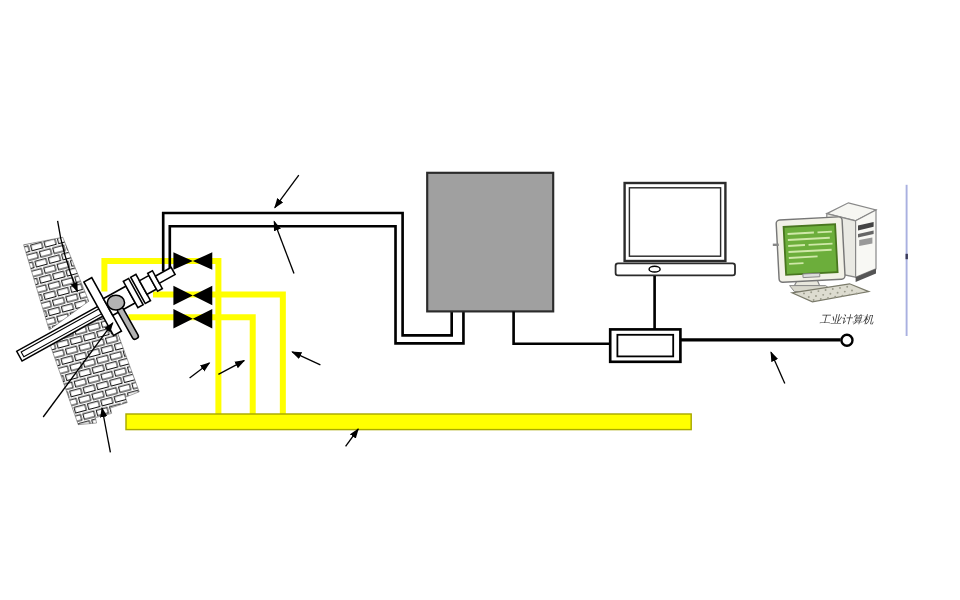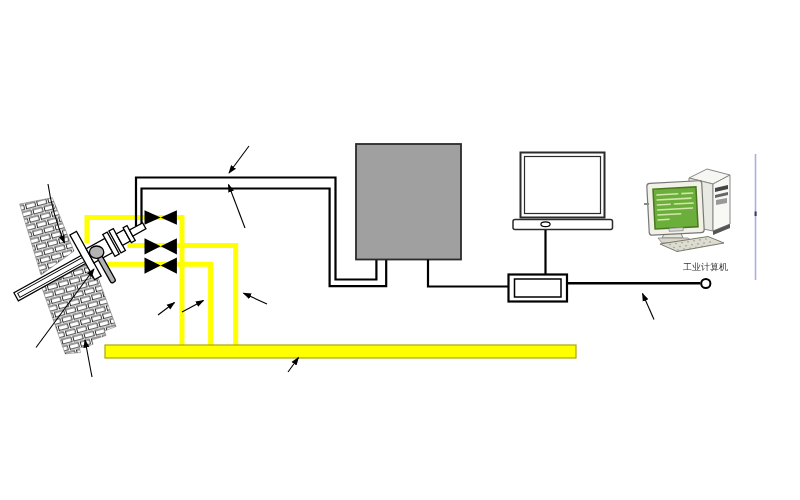--- a/index.html
+++ b/index.html
@@ -1,16 +1,16 @@
 <!DOCTYPE html>
 <html><head>
 <meta charset="utf-8">
 <style>
 html,body{margin:0;padding:0;background:#fff;}
-#c{position:relative;width:800px;height:492px;overflow:hidden;font-family:"Liberation Sans",sans-serif;}
+#c{position:relative;width:800px;height:492px;overflow:hidden;font-family:"Liberation Sans",sans-serif;font-style:italic;}
 </style>
 </head>
 <body>
 <div id="c">
 <svg width="800" height="500" viewBox="0 0 800 500">
 <defs>
 <pattern id="brick" width="11.5" height="14" patternUnits="userSpaceOnUse" patternTransform="rotate(-15)">
   <rect x="0.5" y="1" width="9.3" height="4.8" fill="#fff" stroke="#000" stroke-width="0.8"></rect>
   <rect x="-5.2" y="8" width="9.3" height="4.8" fill="#fff" stroke="#000" stroke-width="0.8"></rect>
   <rect x="6.3" y="8" width="9.3" height="4.8" fill="#fff" stroke="#000" stroke-width="0.8"></rect>

